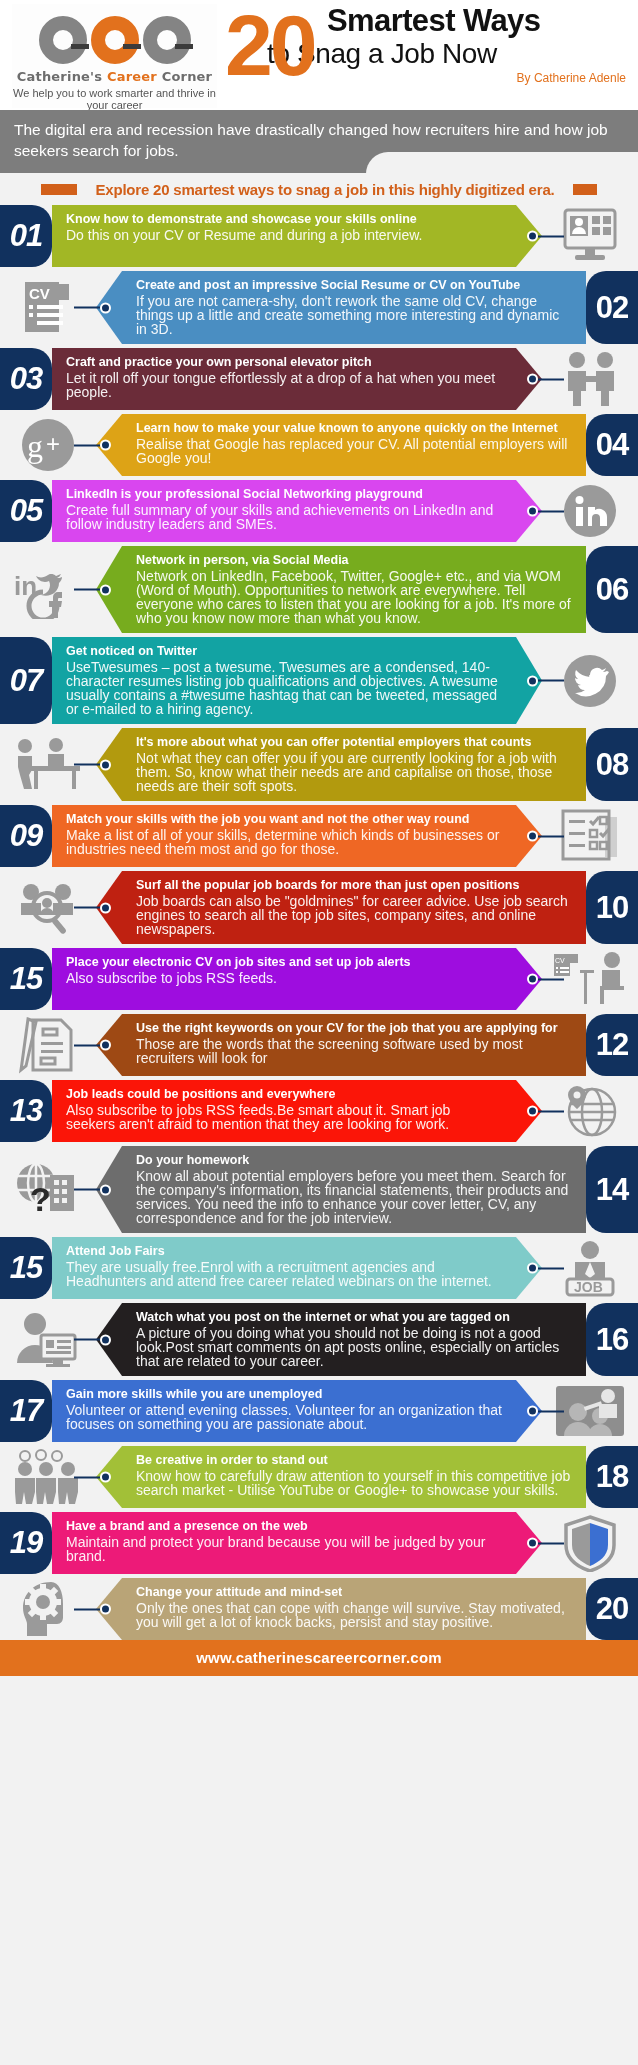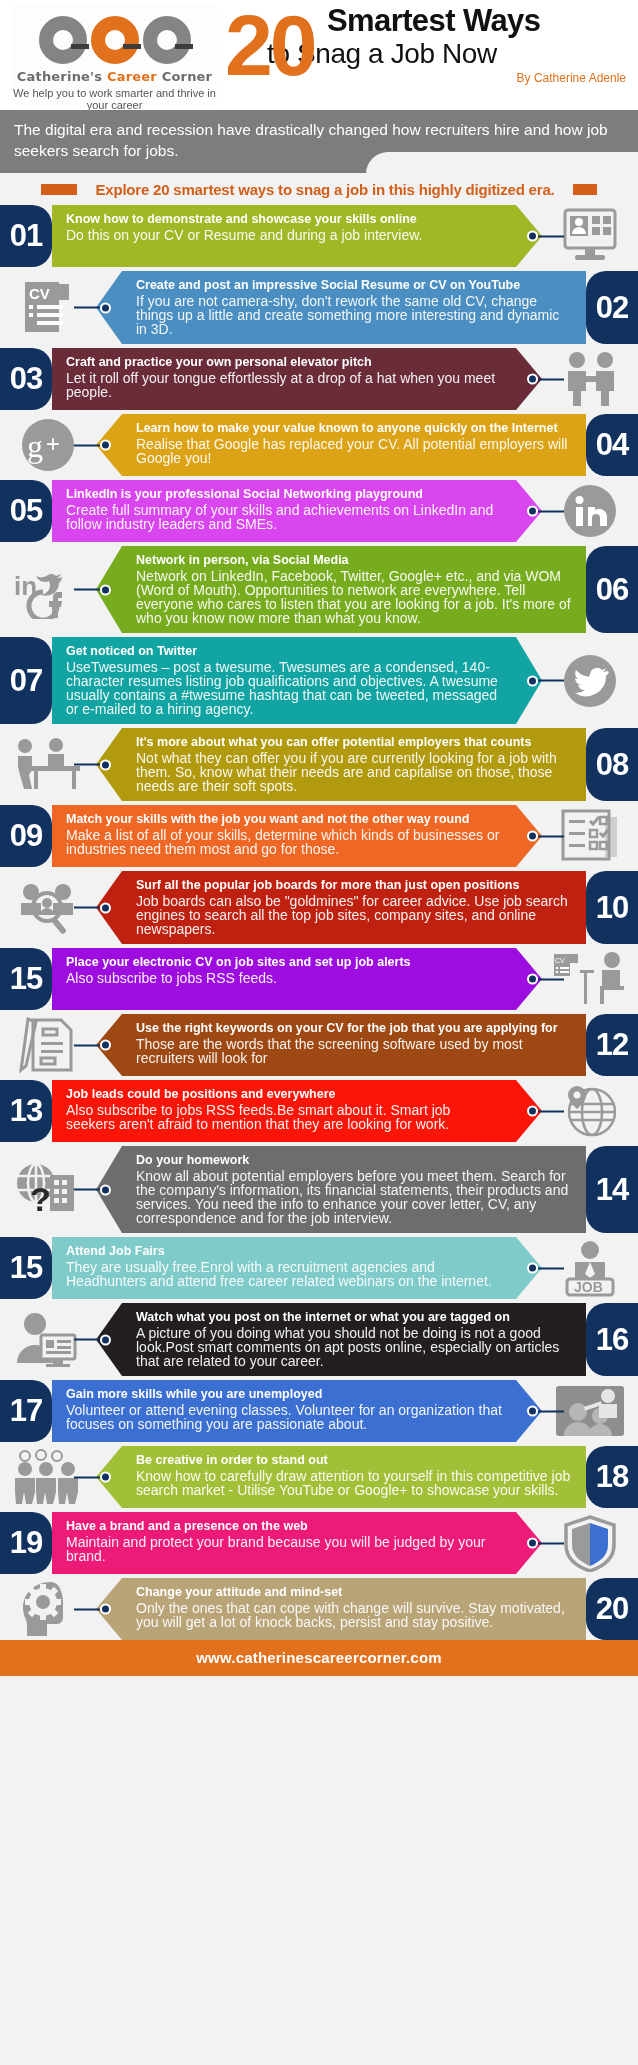--- a/index.html
+++ b/index.html
@@ -155,21 +155,21 @@
     background: #11315e;
     color: #ffffff;
     display: flex;
     align-items: center;
     justify-content: center;
     font-size: 31px;
     font-weight: bold;
     letter-spacing: -1px;
     font-family: "Liberation Sans", sans-serif;
   }
-  .badge.left  { border-top-right-radius: 20px; border-bottom-right-radius: 20px; }
+  .badge.left  { border-top-right-radius: 20px; border-bottom-right-radius: 20px; font-style: italic; }
   .badge.right { border-top-left-radius: 20px;  border-bottom-left-radius: 20px; }
 
   
   .banner {
     flex: 1;
     position: relative;
     padding: 7px 40px 8px 14px;
     color: #ffffff;
     min-width: 0;
   }

